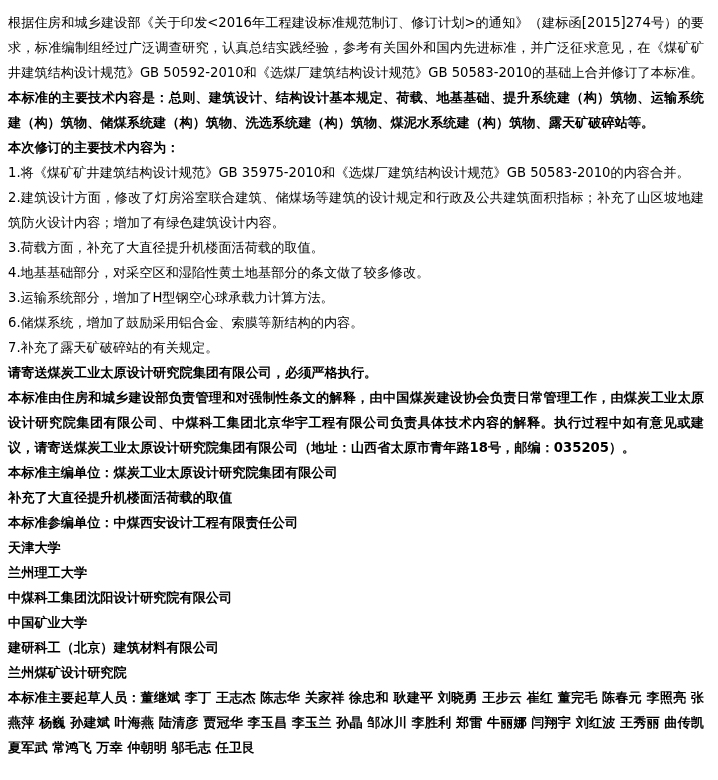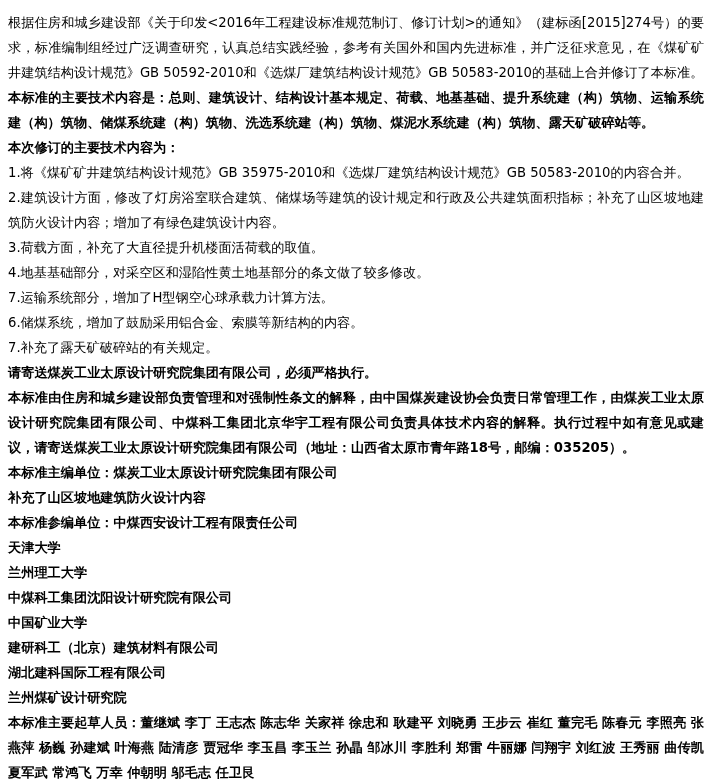--- a/index.html
+++ b/index.html
@@ -35,30 +35,29 @@
 <body>
 
 <div class="page">
   <p class="para">根据住房和城乡建设部《关于印发&lt;2016年工程建设标准规范制订、修订计划&gt;的通知》（建标函[2015]274号）的要求，标准编制组经过广泛调查研究，认真总结实践经验，参考有关国外和国内先进标准，并广泛征求意见，在《煤矿矿井建筑结构设计规范》GB 50592-2010和《选煤厂建筑结构设计规范》GB 50583-2010的基础上合并修订了本标准。</p>
   <p class="para bold">本标准的主要技术内容是：总则、建筑设计、结构设计基本规定、荷载、地基基础、提升系统建（构）筑物、运输系统建（构）筑物、储煤系统建（构）筑物、洗选系统建（构）筑物、煤泥水系统建（构）筑物、露天矿破碎站等。</p>
   <p class="para bold">本次修订的主要技术内容为：</p>
   <p class="para">1.将《煤矿矿井建筑结构设计规范》GB 35975-2010和《选煤厂建筑结构设计规范》GB 50583-2010的内容合并。</p>
   <p class="para">2.建筑设计方面，修改了灯房浴室联合建筑、储煤场等建筑的设计规定和行政及公共建筑面积指标；补充了山区坡地建筑防火设计内容；增加了有绿色建筑设计内容。</p>
   <p class="para">3.荷载方面，补充了大直径提升机楼面活荷载的取值。</p>
   <p class="para">4.地基基础部分，对采空区和湿陷性黄土地基部分的条文做了较多修改。</p>
-  <p class="para">7.运输系统部分，增加了H型钢空心球承载力计算方法。</p>
+  <p class="para">3.运输系统部分，增加了H型钢空心球承载力计算方法。</p>
   <p class="para">6.储煤系统，增加了鼓励采用铝合金、索膜等新结构的内容。</p>
   <p class="para">7.补充了露天矿破碎站的有关规定。</p>
   <p class="para bold">请寄送煤炭工业太原设计研究院集团有限公司，必须严格执行。</p>
   <p class="para bold">本标准由住房和城乡建设部负责管理和对强制性条文的解释，由中国煤炭建设协会负责日常管理工作，由煤炭工业太原设计研究院集团有限公司、中煤科工集团北京华宇工程有限公司负责具体技术内容的解释。执行过程中如有意见或建议，请寄送煤炭工业太原设计研究院集团有限公司（地址：山西省太原市青年路18号，邮编：035205）。</p>
   <p class="para bold">本标准主编单位：煤炭工业太原设计研究院集团有限公司</p>
-  <p class="para bold">补充了山区坡地建筑防火设计内容</p>
+  <p class="para bold">补充了大直径提升机楼面活荷载的取值</p>
   <p class="para bold">本标准参编单位：中煤西安设计工程有限责任公司</p>
   <p class="para bold">天津大学</p>
   <p class="para bold">兰州理工大学</p>
   <p class="para bold">中煤科工集团沈阳设计研究院有限公司</p>
   <p class="para bold">中国矿业大学</p>
   <p class="para bold">建研科工（北京）建筑材料有限公司</p>
-  <p class="para bold">湖北建科国际工程有限公司</p>
   <p class="para bold">兰州煤矿设计研究院</p>
   <p class="para bold">本标准主要起草人员：董继斌 李丁 王志杰 陈志华 关家祥 徐忠和 耿建平 刘晓勇 王步云 崔红 董完毛 陈春元 李照亮 张燕萍 杨巍 孙建斌 叶海燕 陆清彦 贾冠华 李玉昌 李玉兰 孙晶 邹冰川 李胜利 郑雷 牛丽娜 闫翔宇 刘红波 王秀丽 曲传凯 夏军武 常鸿飞 万幸 仲朝明 邬毛志 任卫艮</p>
 
 </div>
 
 </body></html>

